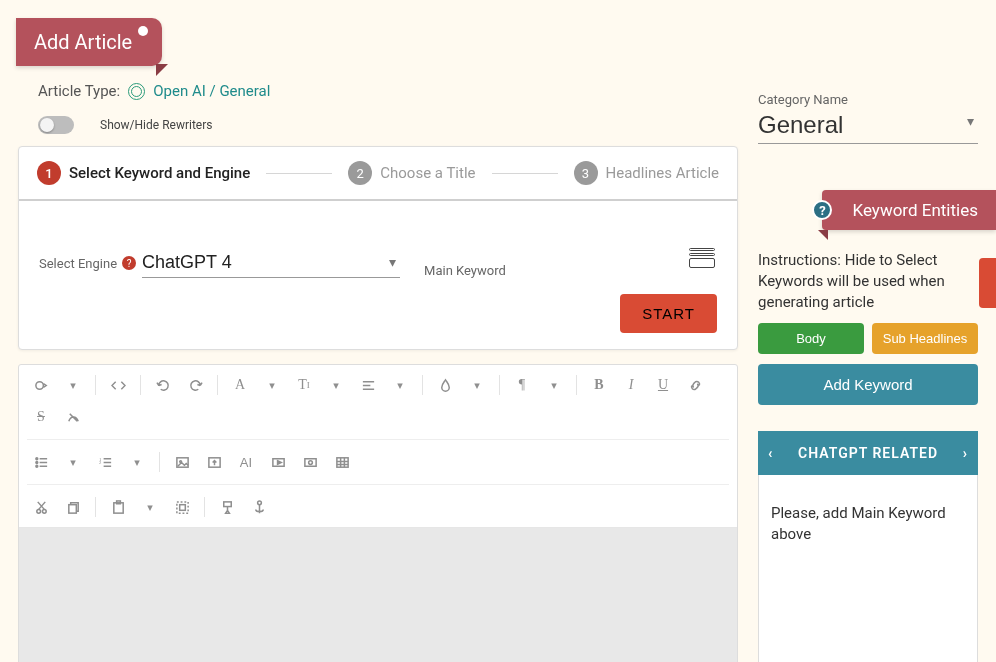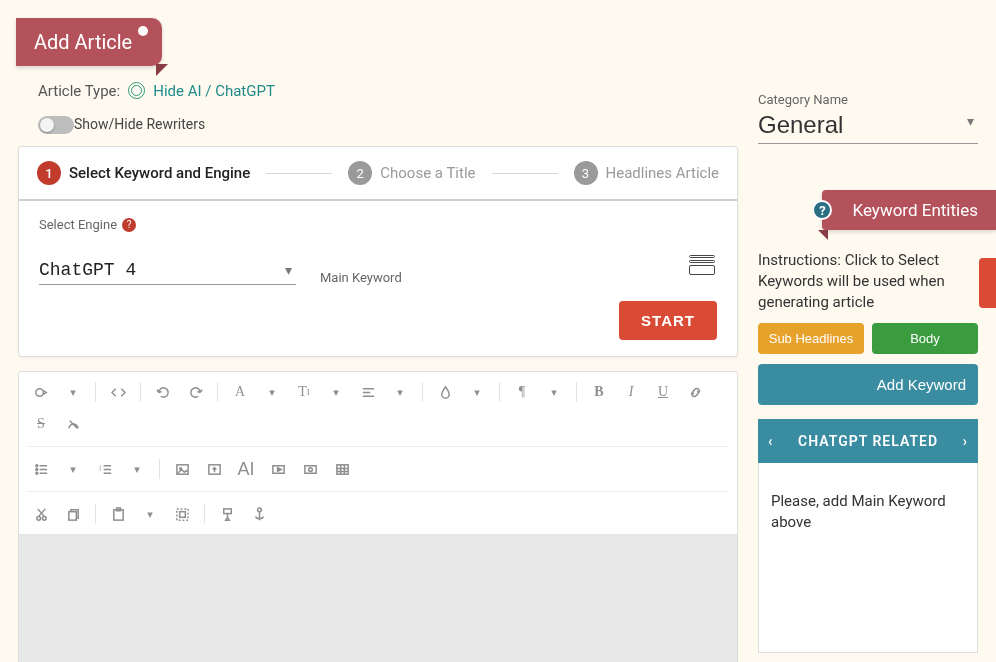--- a/index.html
+++ b/index.html
@@ -62,39 +62,39 @@
 .ribbon .help-badge {
   position: absolute;
   left: -10px; top: 50%; transform: translateY(-50%);
   width: 20px; height: 20px; border-radius: 50%;
   background: #2c6f84; color:#fff; font-size: 13px; font-weight:bold;
   display:flex; align-items:center; justify-content:center;
   border: 2px solid #fff;
 }
 
 .article-type-row {
-  display: flex; align-items: flex-start; gap: 8px;
+  display: flex; align-items: center; gap: 8px;
   font-size: 15px; color: #555;
   padding: 8px 20px 8px 20px;
 }
 .article-type-row .link { color: #1f8b8b; }
 .openai-icon {
   width: 17px; height: 17px; display:inline-block;
   border: 1.6px solid #2b9b7a; border-radius: 50%;
   position: relative;
 }
 .openai-icon::before {
   content:""; position:absolute; inset:2px;
   border:1.2px solid #2b9b7a; border-radius:50%;
 }
 
 .toggle-row {
-  display: flex; gap: 0;
+  display: flex; align-items: center; gap: 26px;
   padding: 8px 20px 12px 20px;
-  font-size: 14px; color: #444;
+  font-size: 12px; color: #444;
 }
 .toggle {
   width: 36px; height: 18px; border-radius: 10px; background: #bdbdbd;
   position: relative; cursor: pointer;
 }
 .toggle::after {
   content:""; position:absolute; left:2px; top:2px;
   width:14px; height:14px; border-radius:50%; background:#f4f4f4;
   box-shadow:0 1px 2px rgba(0,0,0,0.3);
 }
@@ -125,56 +125,55 @@
 .step.active .num { background:#c13c2d; }
 .step-sep {
   flex:1; height:1px; background:#d6d6d6; margin: 0 16px;
 }
 
 
 .inputs {
   display:flex; gap:24px; align-items:flex-end;
   padding: 16px 20px 10px 20px;
 }
-.field { display:flex; flex-direction:column; gap:24px; }
+.field { display:flex; flex-direction:row; gap:6px; }
 .field.grow { flex:1;margin-top:46px; }
 .field-label {
   font-size:13px; color:#666;
   display:flex; align-items:center; gap:5px;
 }
 .field-label .qmark {
   width:14px; height:14px; border-radius:50%; background:#c13c2d; color:#fff;
   font-size:10px; display:flex; align-items:center; justify-content:center;
 }
 .underline-input, .underline-select {
   border:none; border-bottom:1px solid #999; background:transparent;
   font-size:18px; color:#222;
   padding: 4px 26px 4px 0; min-width: 240px;
   outline:none;
-  font-family:Liberation Mono, monospace;
 }
 .underline-select { appearance:none; cursor:pointer; }
 .select-wrap { position:relative; }
 .select-wrap::after {
   content:"▾"; position:absolute; right:4px; top:6px; color:#777; font-size:14px;
 }
 .archive-icon {
   width:30px; height:26px;
   display:flex; flex-direction:column; gap:2px; align-items:center; cursor:pointer;
   margin-bottom:4px;
 }
 .archive-icon span {
   width:26px; height:3px; border:1.5px solid #444; border-radius:2px;
 }
 .archive-icon span:last-child { height:10px; }
 
 .start-row { display:flex; justify-content:flex-end; padding: 6px 20px 16px; }
 .btn-start {
-  background:#d94b34; color:#ffffff; border:none; border-radius:4px;
-  padding: 11px 22px; font-size:15px; letter-spacing:1px; font-weight:700;
+  background:#d94b34; color:#000000; border:none; border-radius:4px;
+  padding: 11px 22px; font-size:15px; letter-spacing:1px; font-weight:400;
   cursor:pointer;
 }
 
 
 .editor {
   border:1px solid #ddd; border-radius:3px; background:#fff;
   margin: 0 0 0 0;
 }
 .toolbar {
   border-bottom:1px solid #e6e6e6; padding:6px 8px;
@@ -205,21 +204,21 @@
 }
 .tag-btns { display:flex; gap:8px; margin-bottom:10px; }
 .tag-btn {
   flex:1; border:none; border-radius:4px; color:#fff;
   padding:8px 6px; font-size:13px; font-weight:500; cursor:pointer;
 }
 .tag-btn.body { background:#3a9b3f; }
 .tag-btn.sub { background:#e6a22b; }
 .add-keyword-btn {
   width:100%; background:#3a8ca0; color:#fff; border:none; border-radius:4px;
-  padding:12px; font-size:15px; cursor:pointer; margin-bottom:14px;text-align:right;
+  padding:12px; font-size:15px; cursor:pointer; margin-bottom:26px;
 }
 .related-header {
   width:100%; background:#3a8ca0; color:#fff; border:none;
   padding:14px 10px; font-size:14px; letter-spacing:1px; font-weight:600;
   display:flex; align-items:center; justify-content:space-between; cursor:pointer;
 }
 .related-box {
   background:#fff; border:1px solid #ddd; min-height:190px;
   padding:28px 12px; font-size:15px; color:#333; line-height:1.4;
   border-top:none;
@@ -237,21 +236,21 @@
 <div class="container">
   <div class="left-col">
     <div class="ribbon">
       <span>Add Article</span>
       <span class="dot"></span>
     </div>
 
     <div class="article-type-row">
       <span>Article Type:</span>
       <span class="openai-icon"></span>
-      <span class="link">Hide AI / ChatGPT</span>
+      <span class="link">Open AI / General</span>
     </div>
 
     <div class="toggle-row">
       <div class="toggle"></div>
       <span>Show/Hide Rewriters</span>
     </div>
 
     <div class="card">
       <div class="stepper">
         <div class="step active">
@@ -394,21 +393,21 @@
               <circle cx="6" cy="7" r="1"></circle>
               <path d="M3 12l4-4 3 3 2-2 2 2"></path>
             </svg>
           </div>
         <div class="tb-btn">
             <svg viewBox="0 0 16 16">
               <rect x="2" y="3" width="12" height="10"></rect>
               <path d="M8 11V6M6 8l2-2 2 2"></path>
             </svg>
           </div>
-        <div class="tb-btn" style="font-family:Arial;font-size:18px">AI</div>
+        <div class="tb-btn" style="font-family:Arial;font-size:13px">AI</div>
         <div class="tb-btn">
             <svg viewBox="0 0 16 16">
               <rect x="2" y="4" width="12" height="8"></rect>
               <path d="M7 6l4 2-4 2z" fill="#8f8f8f"></path>
             </svg>
           </div>
         <div class="tb-btn">
             <svg viewBox="0 0 16 16">
               <rect x="2" y="4" width="12" height="8"></rect>
               <circle cx="8" cy="8" r="2"></circle>
@@ -475,25 +474,25 @@
       <input class="category-select" readonly="" value="General" style="">
     </div>
 
     <div class="right-ribbon-wrap">
       <div class="ribbon small">
         <span class="help-badge">?</span>
         <span>Keyword Entities</span>
       </div>
     </div>
 
-    <div class="instructions">Instructions: Click to Select Keywords will be used when generating article</div>
+    <div class="instructions">Instructions: Hide to Select Keywords will be used when generating article</div>
 
     <div class="tag-btns">
+      <button class="tag-btn body">Body</button>
       <button class="tag-btn sub">Sub Headlines</button>
-      <button class="tag-btn body">Body</button>
     </div>
 
     <button class="add-keyword-btn">Add Keyword</button>
 
     <div class="related-header">
       <span style="font-weight:bold">‹</span>
       <span>CHATGPT RELATED</span>
       <span style="font-weight:bold">›</span>
     </div>
     <div class="related-box">

